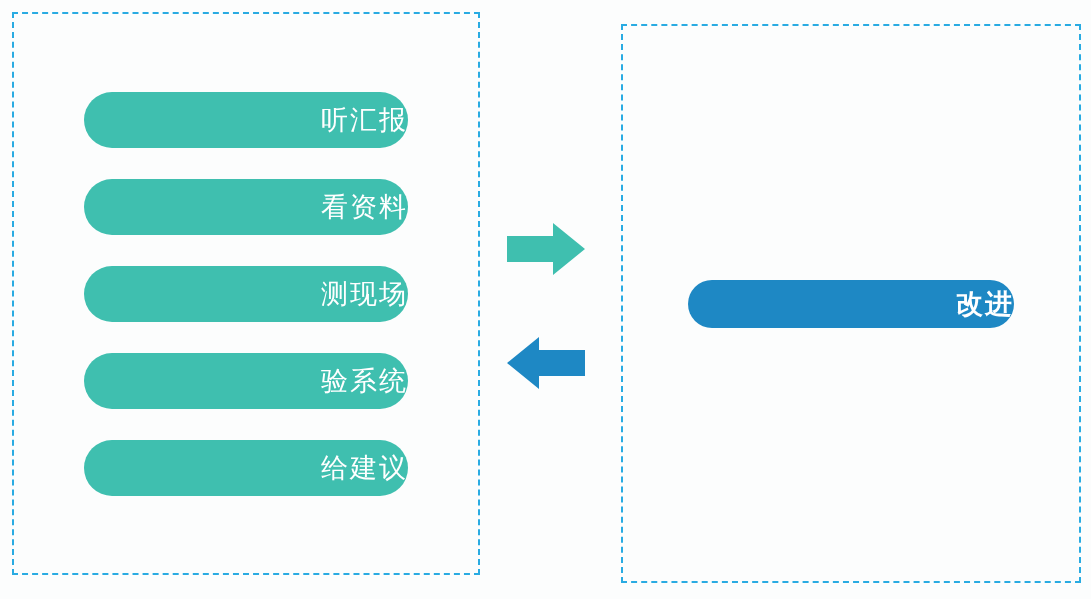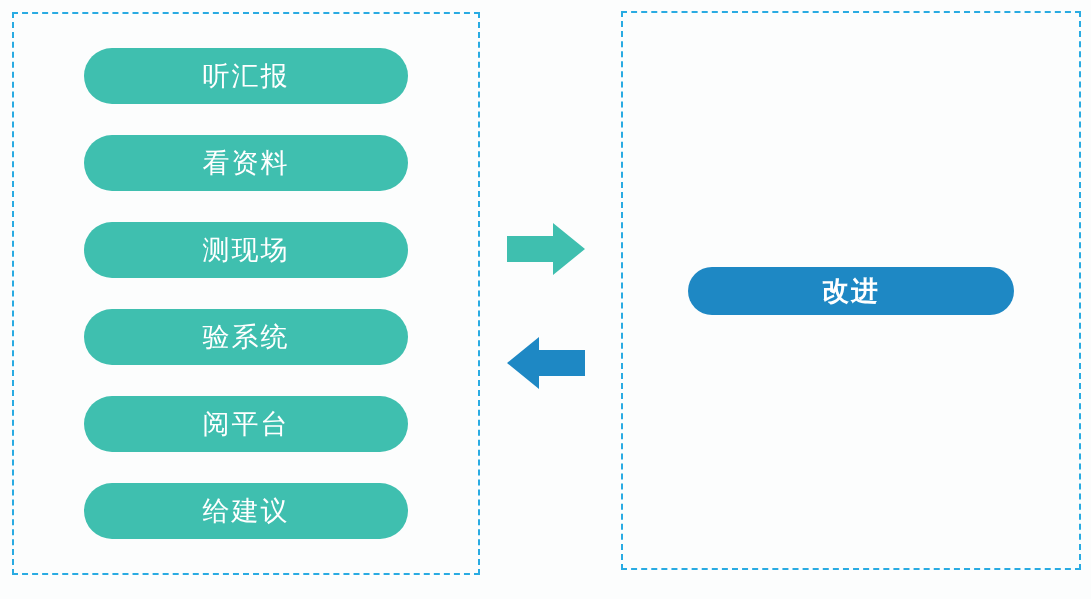--- a/index.html
+++ b/index.html
@@ -30,33 +30,33 @@
     left:12px; top:12px;
     width:468px; height:563px;
     display:flex;
     flex-direction:column;
     justify-content:center;
     align-items:center;
     gap:31px;
     padding:20px 0;
   }
   .panel-right{
-    left:621px; top:11px;
+    left:621px; top:24px;
     width:460px; height:559px;
     display:flex;
     flex-direction:column;
     justify-content:center;
     align-items:center;
     gap:38px;
     padding:20px 0;
   }
   .pill{
     display:flex;
     align-items:center;
-    justify-content:center;
+    justify-content:flex-end;
     color:var(--text);
     letter-spacing:2px;
   }
   .pill-teal{
     width:324px;
     height:56px;
     border-radius:28px;
     background:var(--teal-pill);
     font-size:27px;
     font-weight:500;
@@ -98,23 +98,20 @@
     <div class="pill pill-teal">
       <span>看资料</span>
     </div>
     <div class="pill pill-teal">
       <span>测现场</span>
     </div>
     <div class="pill pill-teal">
       <span>验系统</span>
     </div>
     <div class="pill pill-teal">
-      <span>阅平台</span>
-    </div>
-    <div class="pill pill-teal">
       <span>给建议</span>
     </div>
   </div>
 
   <div class="arrows-column">
     <svg class="arrow arrow-right" width="78" height="52" viewBox="0 0 78 52" aria-hidden="true">
       <polygon points="0,13 46,13 46,0 78,26 46,52 46,39 0,39" fill="currentColor"></polygon>
     </svg>
     <svg class="arrow arrow-left" width="78" height="52" viewBox="0 0 78 52" aria-hidden="true">
       <polygon points="78,13 32,13 32,0 0,26 32,52 32,39 78,39" fill="currentColor"></polygon>

